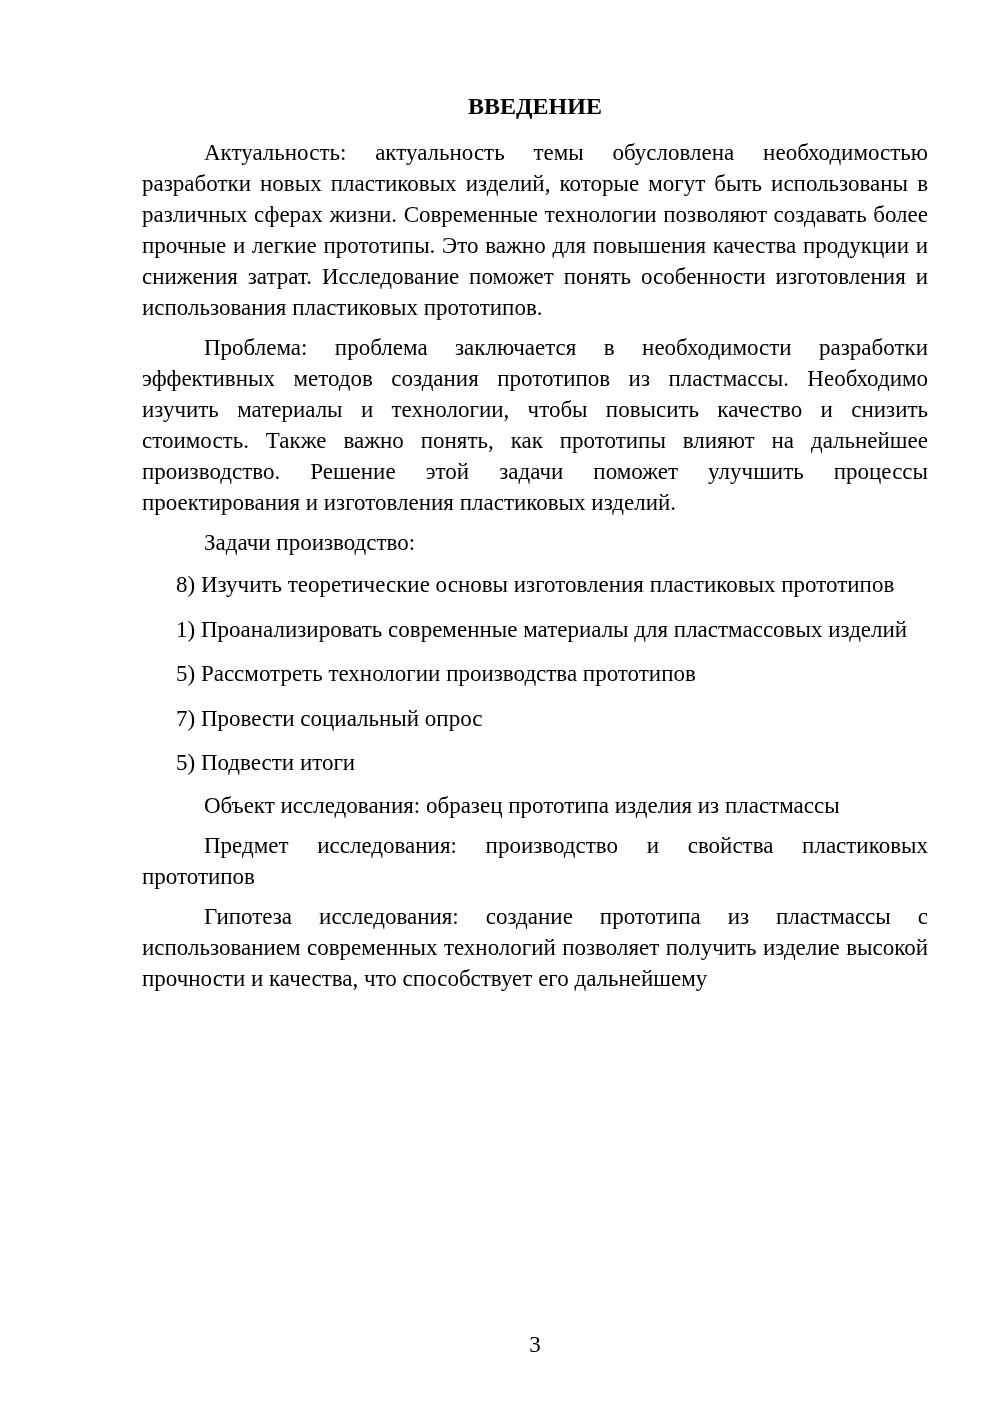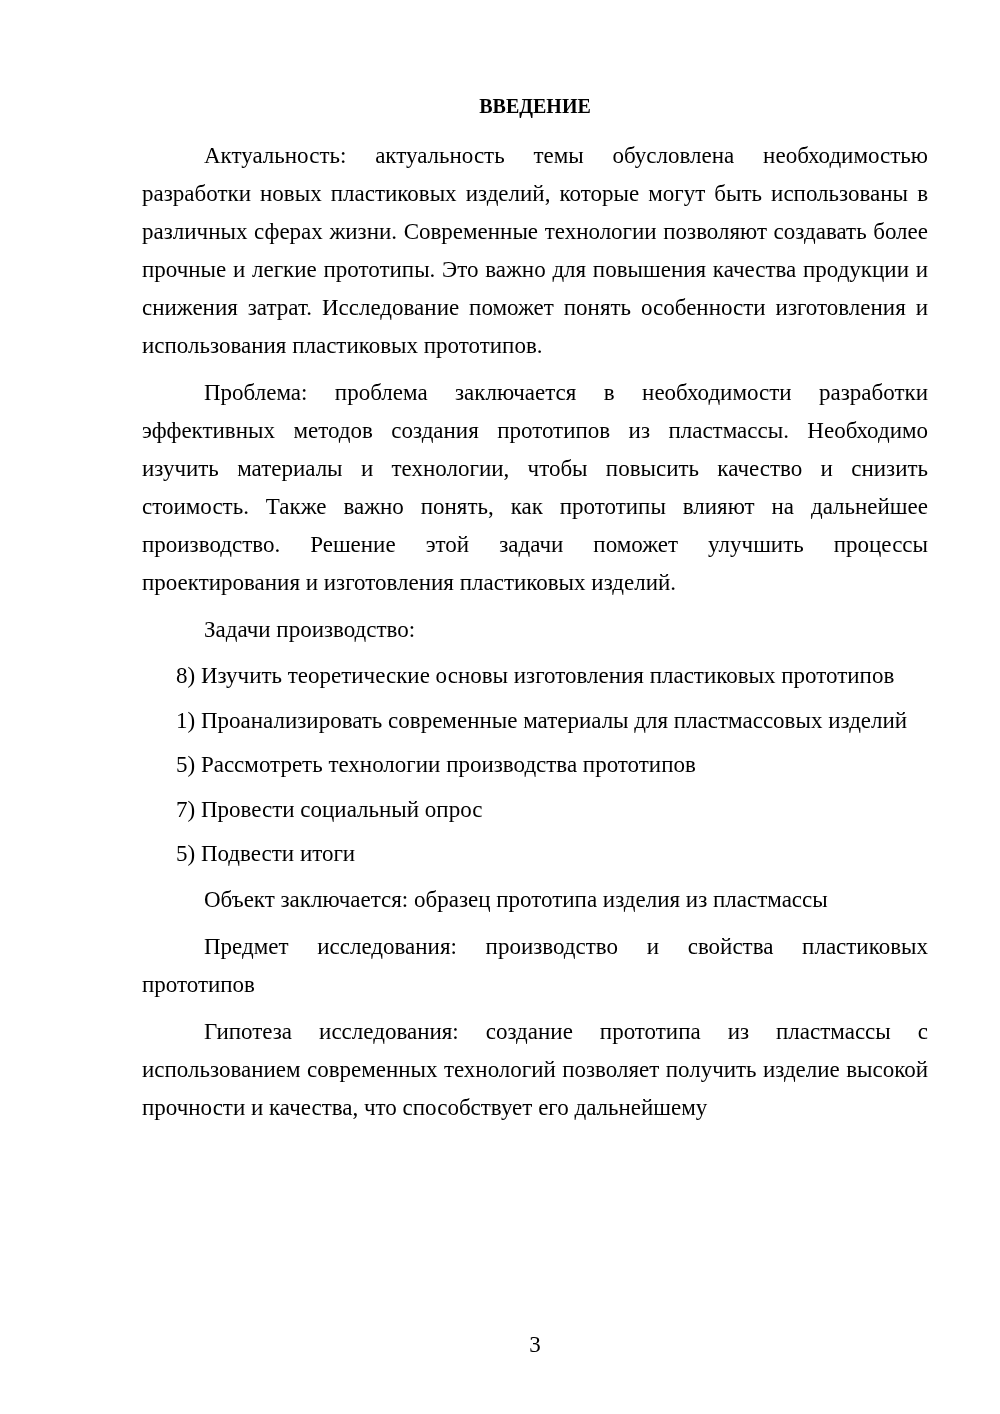--- a/index.html
+++ b/index.html
@@ -16,26 +16,26 @@
     padding: 90px 72px 0 142px;
     font-family: "Liberation Serif", serif;
     font-size: 23px;
     color: #000000;
     overflow: hidden;
   }
   .doc-title {
     margin: 0 0 14px 0;
     text-align: center;
     font-weight: bold;
-    font-size: 20px;
+    font-size: 24px;
     line-height: 33px;
   }
   p.para {
     margin: 0 0 9px 0;
-    line-height: 38px;
+    line-height: 31px;
     text-align: justify;
     text-indent: 62px;
   }
   p.task {
     margin: 0 0 9px 0;
     line-height: 35.5px;
     text-align: justify;
     text-indent: 34px;
   }
   .page-number {
@@ -65,21 +65,21 @@
   <p class="task">8) Изучить теоретические основы изготовления пластиковых прототипов</p>
 
   <p class="task">1) Проанализировать современные материалы для пластмассовых изделий</p>
 
   <p class="task">5) Рассмотреть технологии производства прототипов</p>
 
   <p class="task">7) Провести социальный опрос</p>
 
   <p class="task">5) Подвести итоги</p>
 
-  <p class="para">Объект заключается: образец прототипа изделия из пластмассы</p>
+  <p class="para">Объект исследования: образец прототипа изделия из пластмассы</p>
 
   <p class="para">Предмет исследования: производство и свойства пластиковых прототипов</p>
 
   <p class="para">Гипотеза исследования: создание прототипа из пластмассы с использованием современных технологий позволяет получить изделие высокой прочности и качества, что способствует его дальнейшему</p>
 
   <div class="page-number">3</div>
 
 </div>
 
 </body></html>

